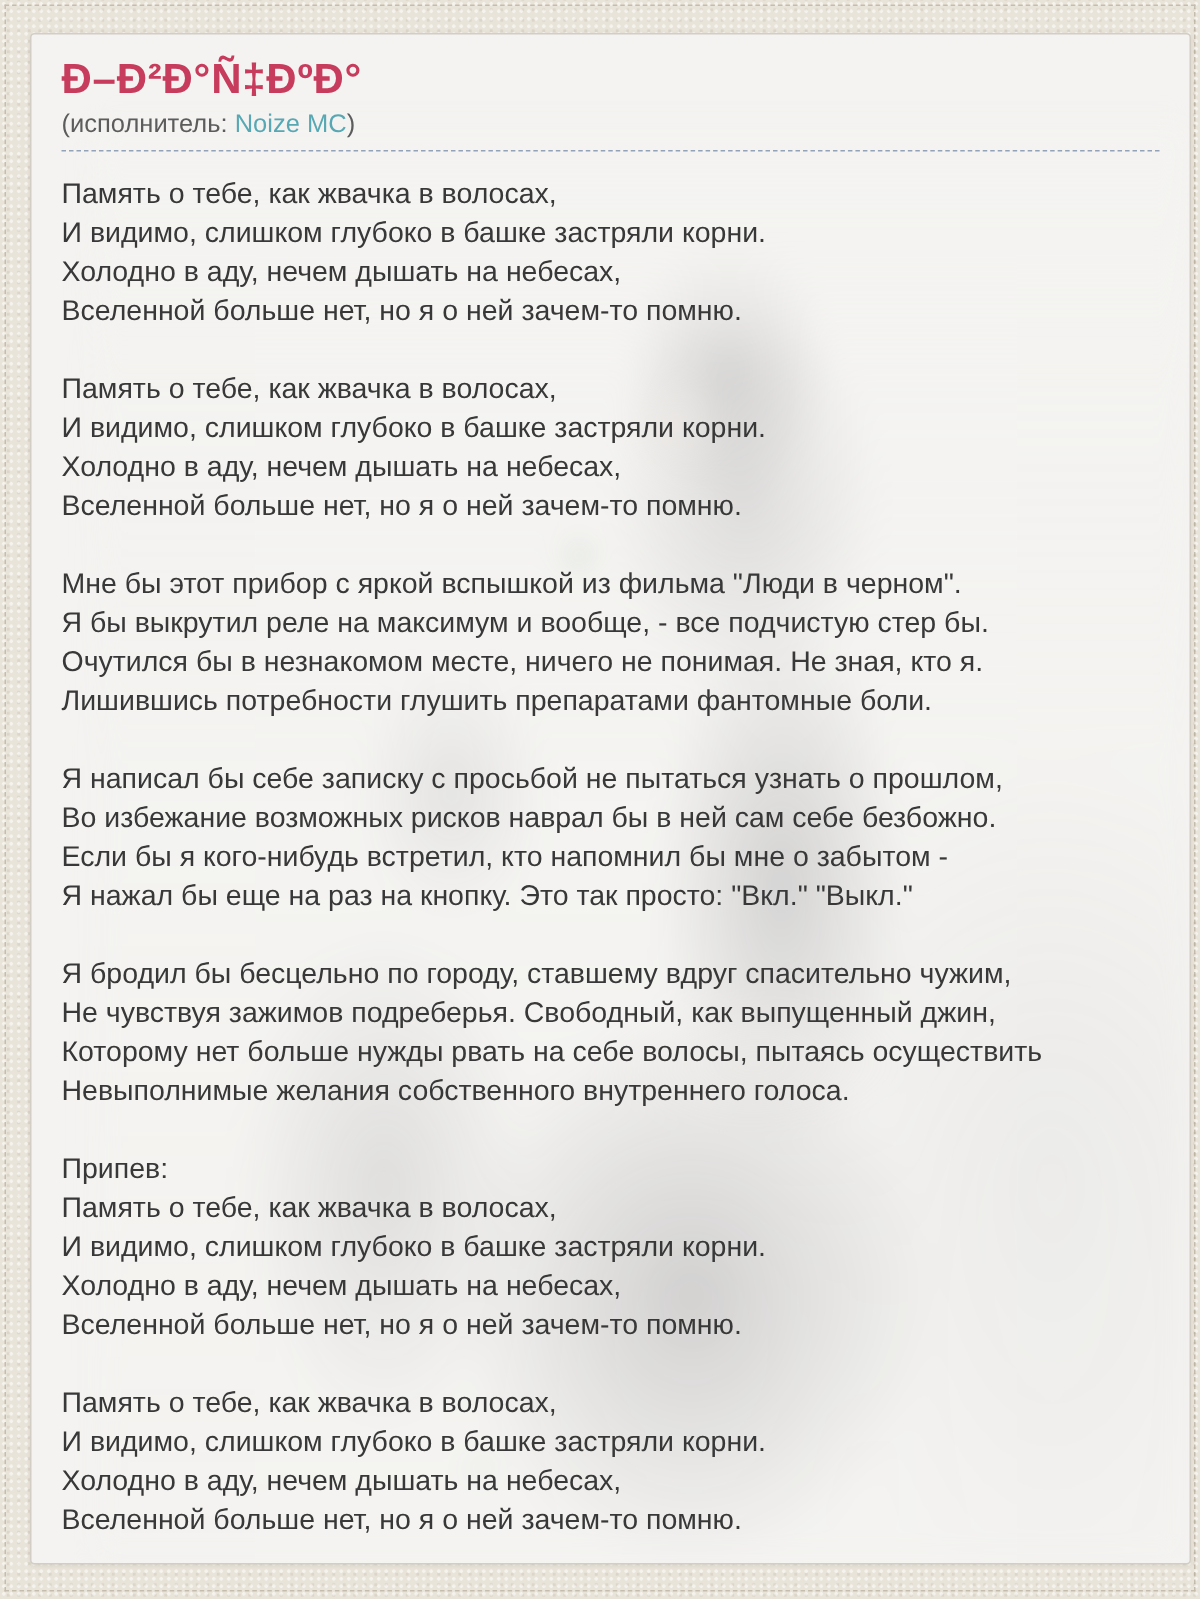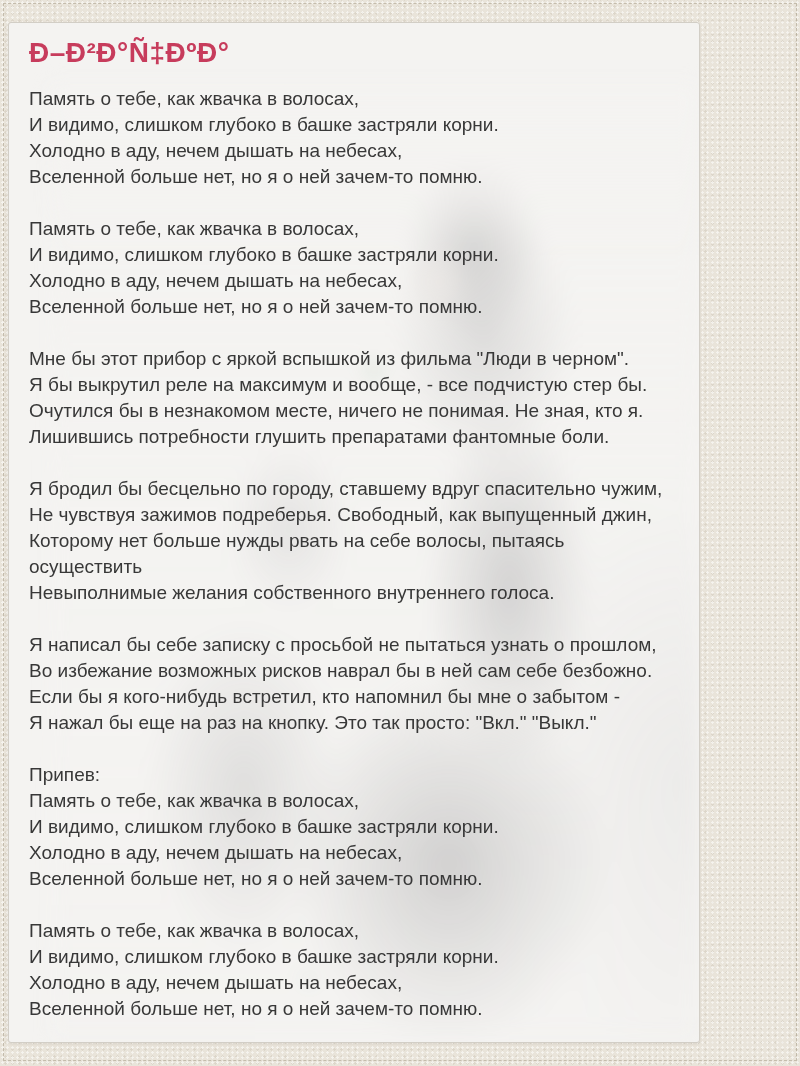--- a/index.html
+++ b/index.html
@@ -26,23 +26,23 @@
   }
   .page-frame {
     position: absolute;
     inset: 3px 3px 5px 3px;
     border: 1px dashed rgba(160,150,128,0.5);
     pointer-events: none;
     z-index: 5;
   }
   .card {
     position: absolute;
-    left: 8px;
+    left: 20px;
     top: 22px;
-    width: 692px;
+    width: 774px;
     height: 1021px;
     background: var(--card-bg);
     border: 1px solid var(--border-color);
     border-radius: 3px;
     box-shadow: 0 1px 3px rgba(80,70,50,0.10);
     overflow: hidden;
   }
   
   .photo {
     position: absolute;
@@ -100,23 +100,27 @@
 </style>
 </head>
 <body>
 
 <div class="page-frame"></div>
 
 <div class="card">
   <div class="photo"></div>
   <div class="content">
     <h1 class="song-title">Ð–Ð²Ð°Ñ‡ÐºÐ°</h1>
+    <div class="artist">
+      <span>(исполнитель:</span>
+      <a href="#">Noize MC</a><span>)</span>
+    </div>
     <div class="lyrics">
         <p class="stanza">Память о тебе, как жвачка в волосах,<br>И видимо, слишком глубоко в башке застряли корни.<br>Холодно в аду, нечем дышать на небесах,<br>Вселенной больше нет, но я о ней зачем-то помню.</p>
         <p class="stanza">Память о тебе, как жвачка в волосах,<br>И видимо, слишком глубоко в башке застряли корни.<br>Холодно в аду, нечем дышать на небесах,<br>Вселенной больше нет, но я о ней зачем-то помню.</p>
         <p class="stanza">Мне бы этот прибор с яркой вспышкой из фильма "Люди в черном".<br>Я бы выкрутил реле на максимум и вообще, - все подчистую стер бы.<br>Очутился бы в незнакомом месте, ничего не понимая. Не зная, кто я.<br>Лишившись потребности глушить препаратами фантомные боли.</p>
+        <p class="stanza">Я написал бы себе записку с просьбой не пытаться узнать о прошлом,<br>Во избежание возможных рисков наврал бы в ней сам себе безбожно.<br>Если бы я кого-нибудь встретил, кто напомнил бы мне о забытом -<br>Я нажал бы еще на раз на кнопку. Это так просто: "Вкл." "Выкл."</p>
         <p class="stanza">Я бродил бы бесцельно по городу, ставшему вдруг спасительно чужим,<br>Не чувствуя зажимов подреберья. Свободный, как выпущенный джин,<br>Которому нет больше нужды рвать на себе волосы, пытаясь осуществить<br>Невыполнимые желания собственного внутреннего голоса.</p>
-        <p class="stanza">Я написал бы себе записку с просьбой не пытаться узнать о прошлом,<br>Во избежание возможных рисков наврал бы в ней сам себе безбожно.<br>Если бы я кого-нибудь встретил, кто напомнил бы мне о забытом -<br>Я нажал бы еще на раз на кнопку. Это так просто: "Вкл." "Выкл."</p>
         <p class="stanza">Припев:<br>Память о тебе, как жвачка в волосах,<br>И видимо, слишком глубоко в башке застряли корни.<br>Холодно в аду, нечем дышать на небесах,<br>Вселенной больше нет, но я о ней зачем-то помню.</p>
         <p class="stanza">Память о тебе, как жвачка в волосах,<br>И видимо, слишком глубоко в башке застряли корни.<br>Холодно в аду, нечем дышать на небесах,<br>Вселенной больше нет, но я о ней зачем-то помню.</p>
       </div>
   </div>
 </div>
 
 </body></html>

